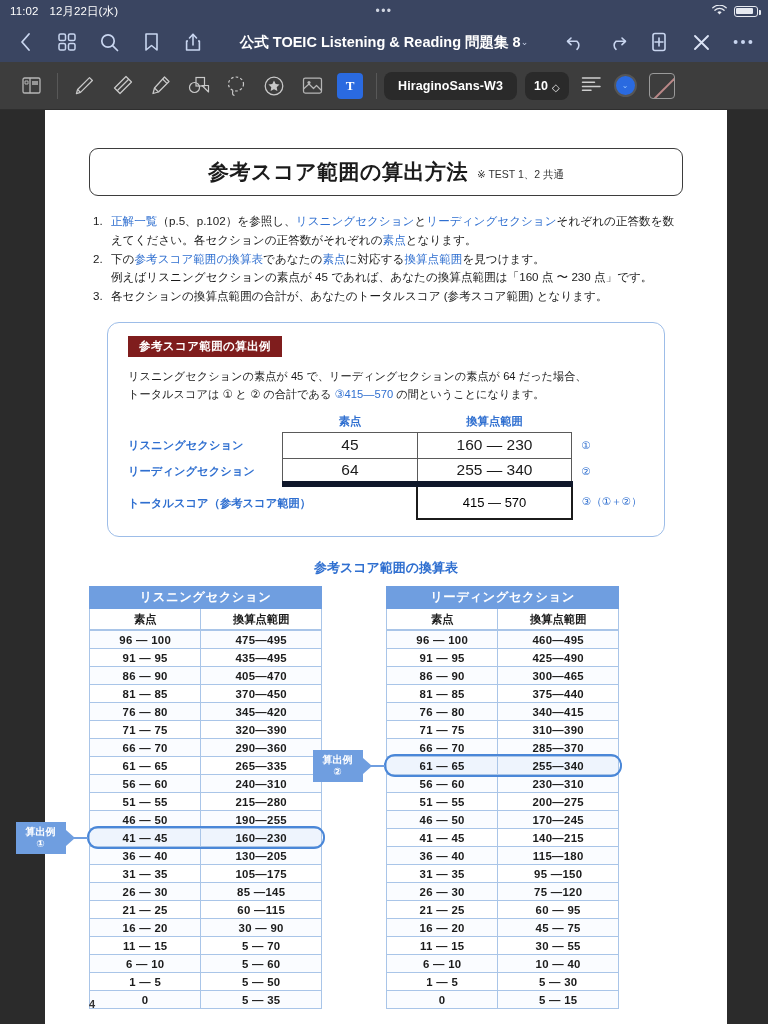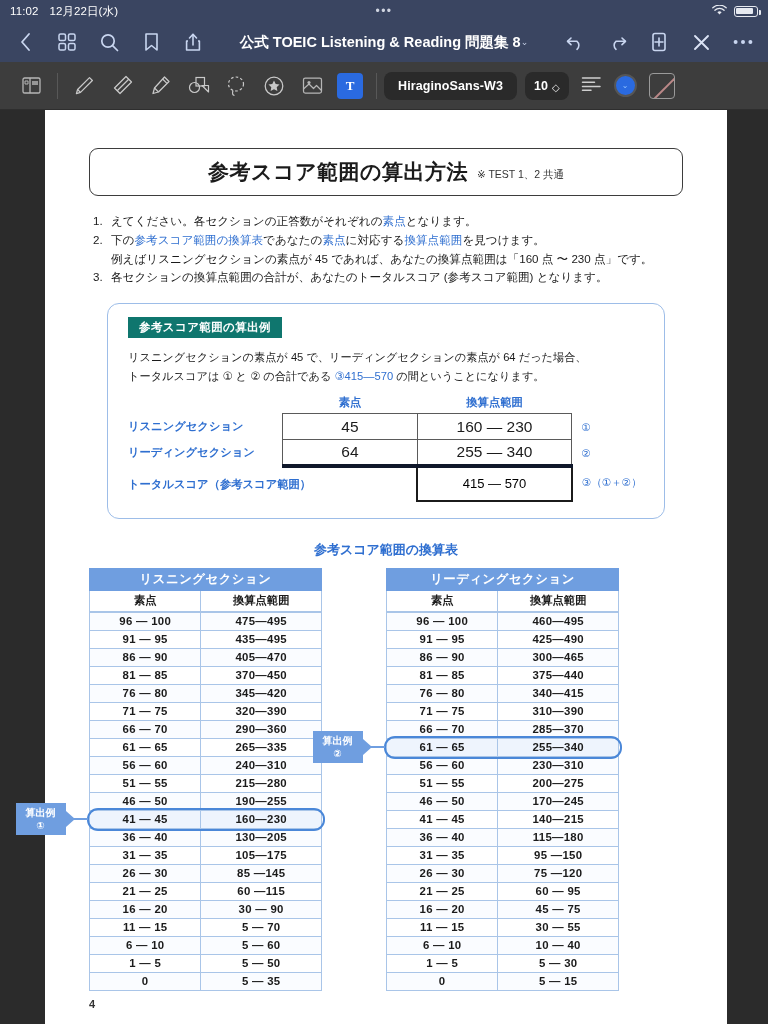--- a/index.html
+++ b/index.html
@@ -145,37 +145,37 @@
   .b { color: #2f6fd0; }
   .step .indent { display: block; }
 
   
   .example {
     margin: 16px 18px 0 18px;
     border: 1.4px solid #9dbde8; border-radius: 12px;
     padding: 13px 20px 16px 20px;
   }
   .ex-tag {
-    display: inline-block; background: #0f766e; color: #fff;
+    display: inline-block; background: #7f1d1d; color: #fff;
     font-size: 11.5px; font-weight: 700; padding: 3px 11px;
     letter-spacing: .4px;
   }
   .ex-text { margin-top: 10px; font-size: 11.2px; line-height: 1.65; color: #1b1b1b; }
   .circ { color: #2f6fd0; }
   .ex-blue { color: #2f6fd0; }
 
   .ex-table { margin-top: 10px; width: 100%; border-collapse: collapse; }
   .ex-table td { padding: 0; }
   .ex-lbl { color: #2f6fd0; font-size: 11.3px; font-weight: 700; white-space: nowrap; padding-right: 10px !important; }
   .ex-head { color: #2f6fd0; font-size: 11.3px; font-weight: 700; text-align: center; padding-bottom: 3px !important; }
   .ex-cell { text-align: center; font-size: 15.5px; color: #1b1b1b; height: 26px; font-family: "Liberation Sans", sans-serif; }
   .bd-l { border-left: 1px solid #5a5a5a; }
   .bd-r { border-right: 1px solid #5a5a5a; }
   .bd-t { border-top: 1px solid #5a5a5a; }
-  .bd-b { border-bottom: 4px solid #0f172a; }
+  .bd-b { border-bottom: 6px solid #0f172a; }
   .total-cell {
     border: 2.2px solid #1b1b1b; text-align: center; font-size: 13px; height: 35px;
   }
   .ex-note { color: #2f6fd0; font-size: 10.5px; padding-left: 9px !important; white-space: nowrap; }
 
   
   .conv-title {
     text-align: center; color: #2f6fd0; font-weight: 700; font-size: 13px;
     margin-top: 22px;
   }
@@ -420,20 +420,21 @@
 
     <div class="titlebox">
       <span class="t-main">参考スコア範囲の算出方法</span>
       <span class="t-sub">※ TEST 1、2 共通</span>
     </div>
 
     <div class="steps">
         <div class="step">
           <span class="num">1.</span>
           <span class="body">
+            <span class="indent"><span class="b">正解一覧</span><span>（p.5、p.102）を参照し、</span><span class="b">リスニングセクション</span><span>と</span><span class="b">リーディングセクション</span><span>それぞれの正答数を数</span></span>
             <span class="indent"><span>えてください。各セクションの正答数がそれぞれの</span><span class="b">素点</span><span>となります。</span></span>
           </span>
         </div>
         <div class="step">
           <span class="num">2.</span>
           <span class="body">
             <span class="indent"><span>下の</span><span class="b">参考スコア範囲の換算表</span><span>であなたの</span><span class="b">素点</span><span>に対応する</span><span class="b">換算点範囲</span><span>を見つけます。</span></span>
             <span class="indent"><span>例えばリスニングセクションの素点が 45 であれば、あなたの換算点範囲は「160 点 〜 230 点」です。</span></span>
           </span>
         </div>

